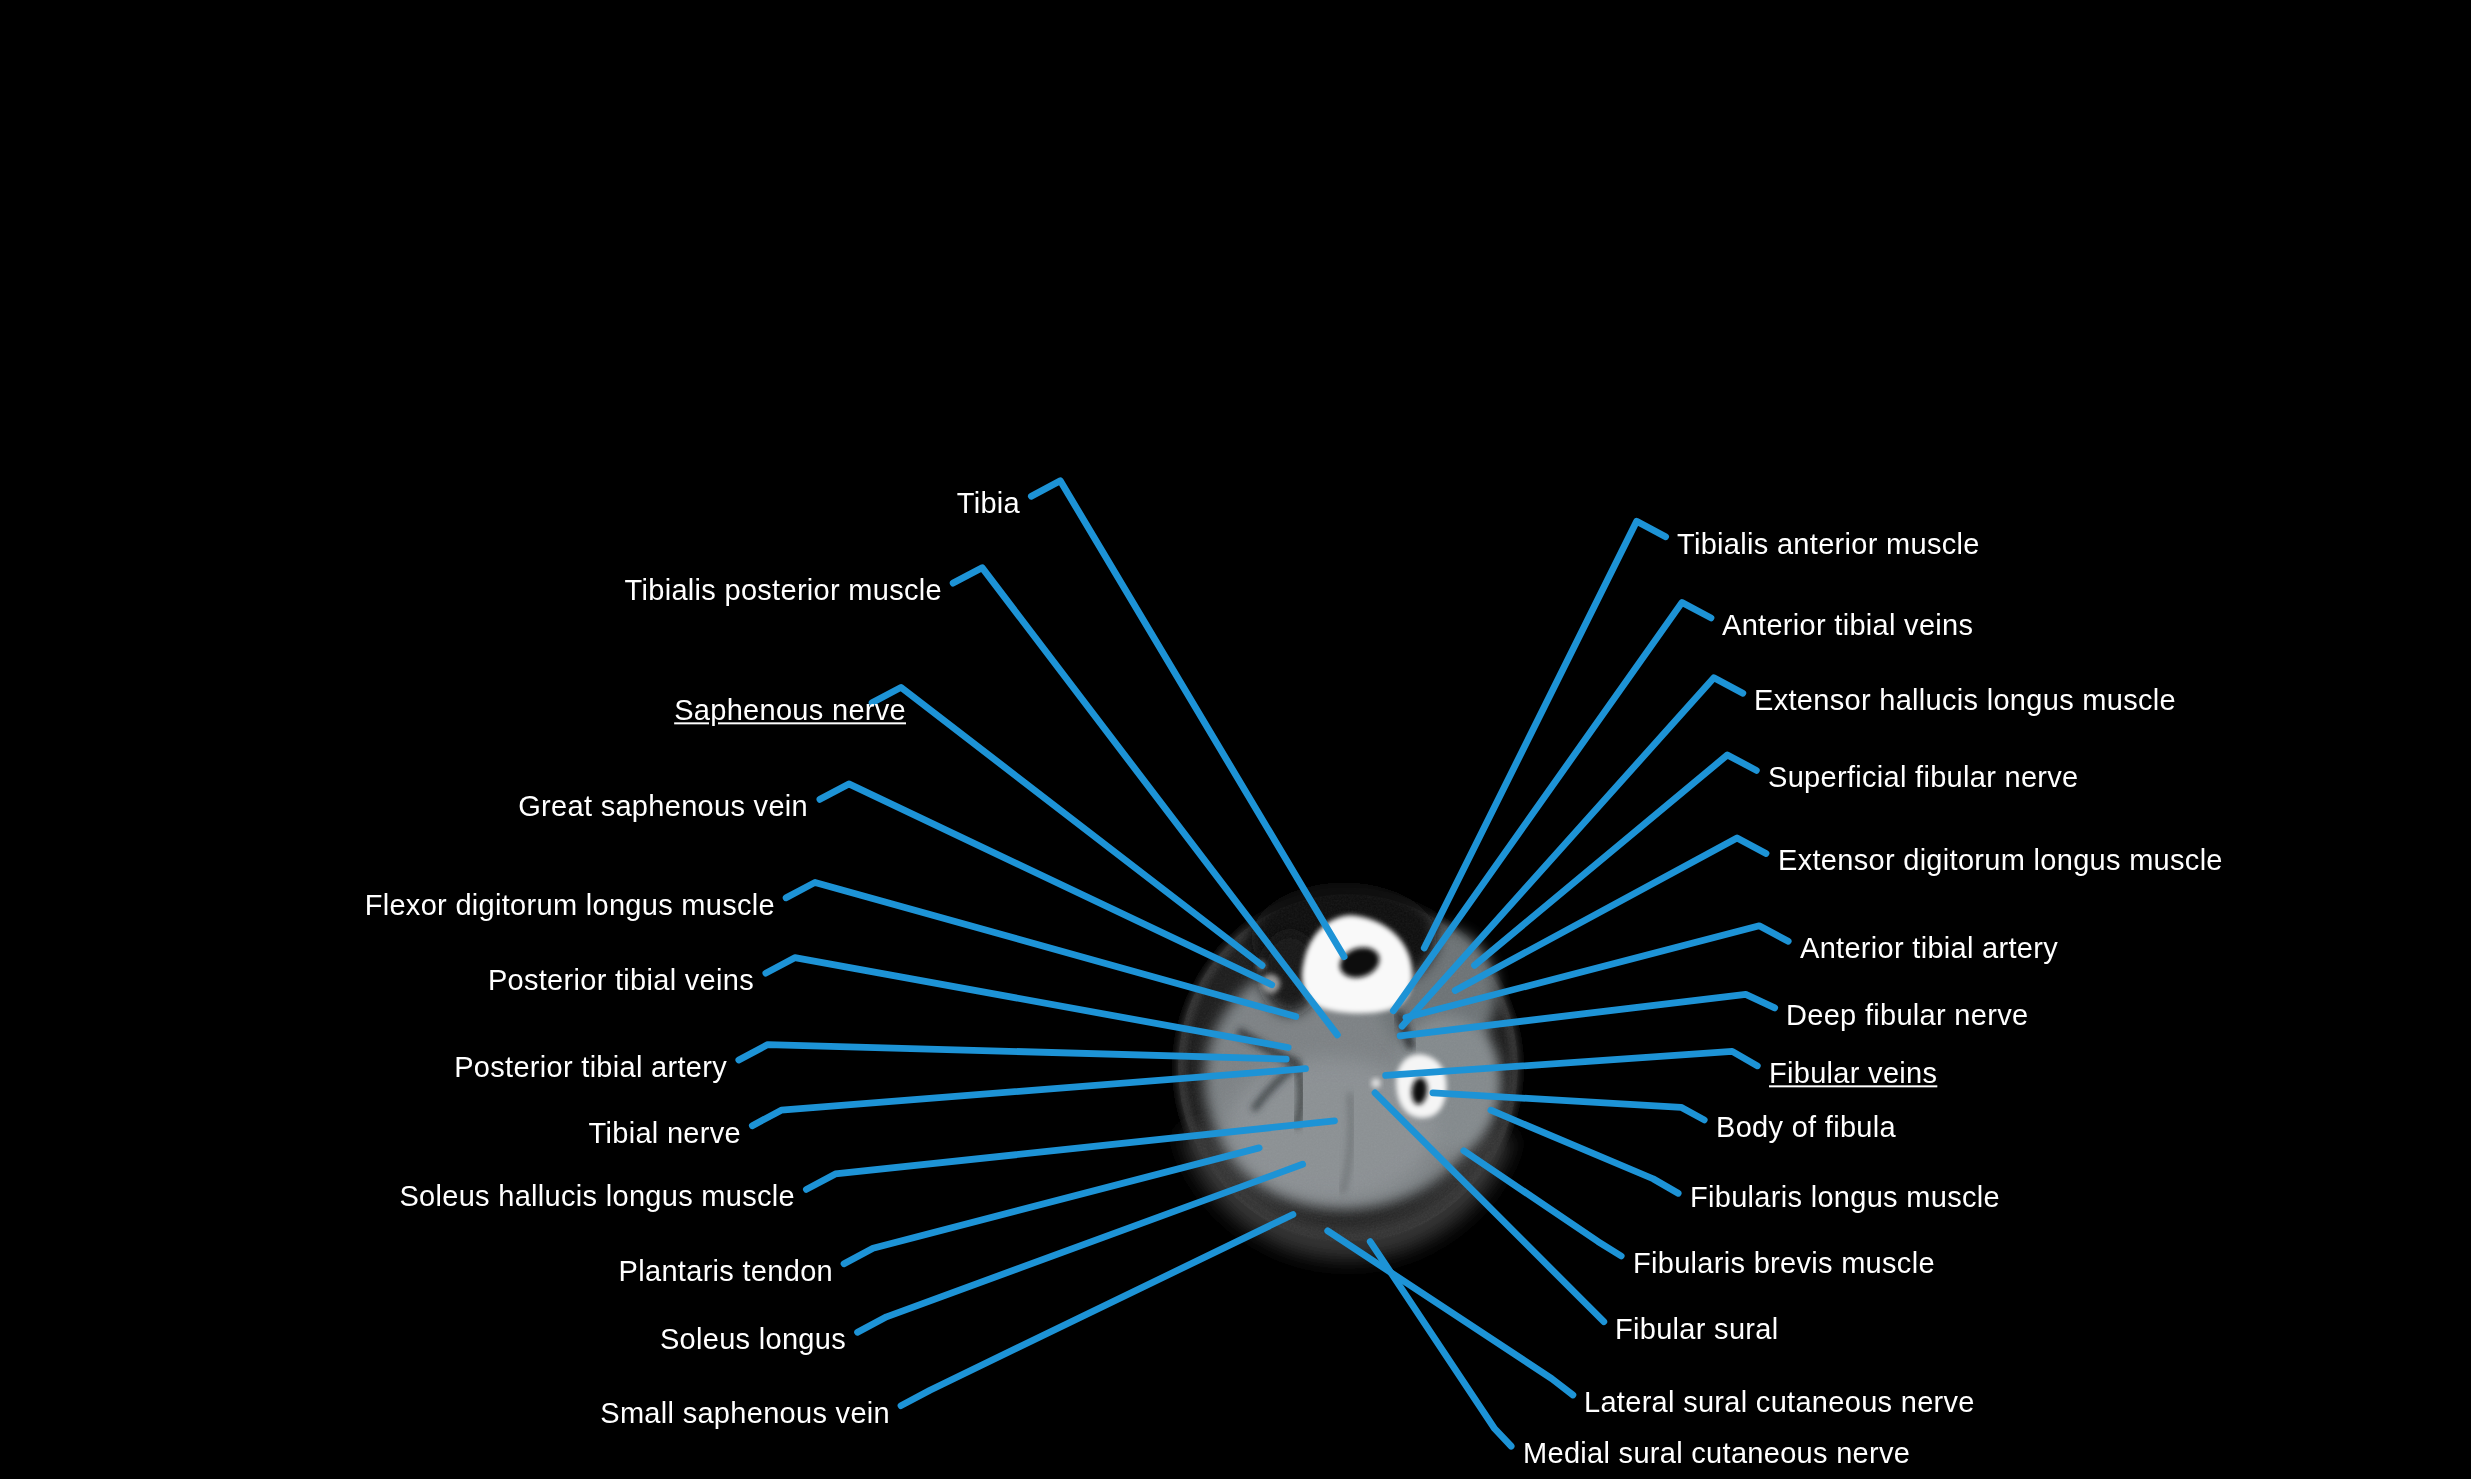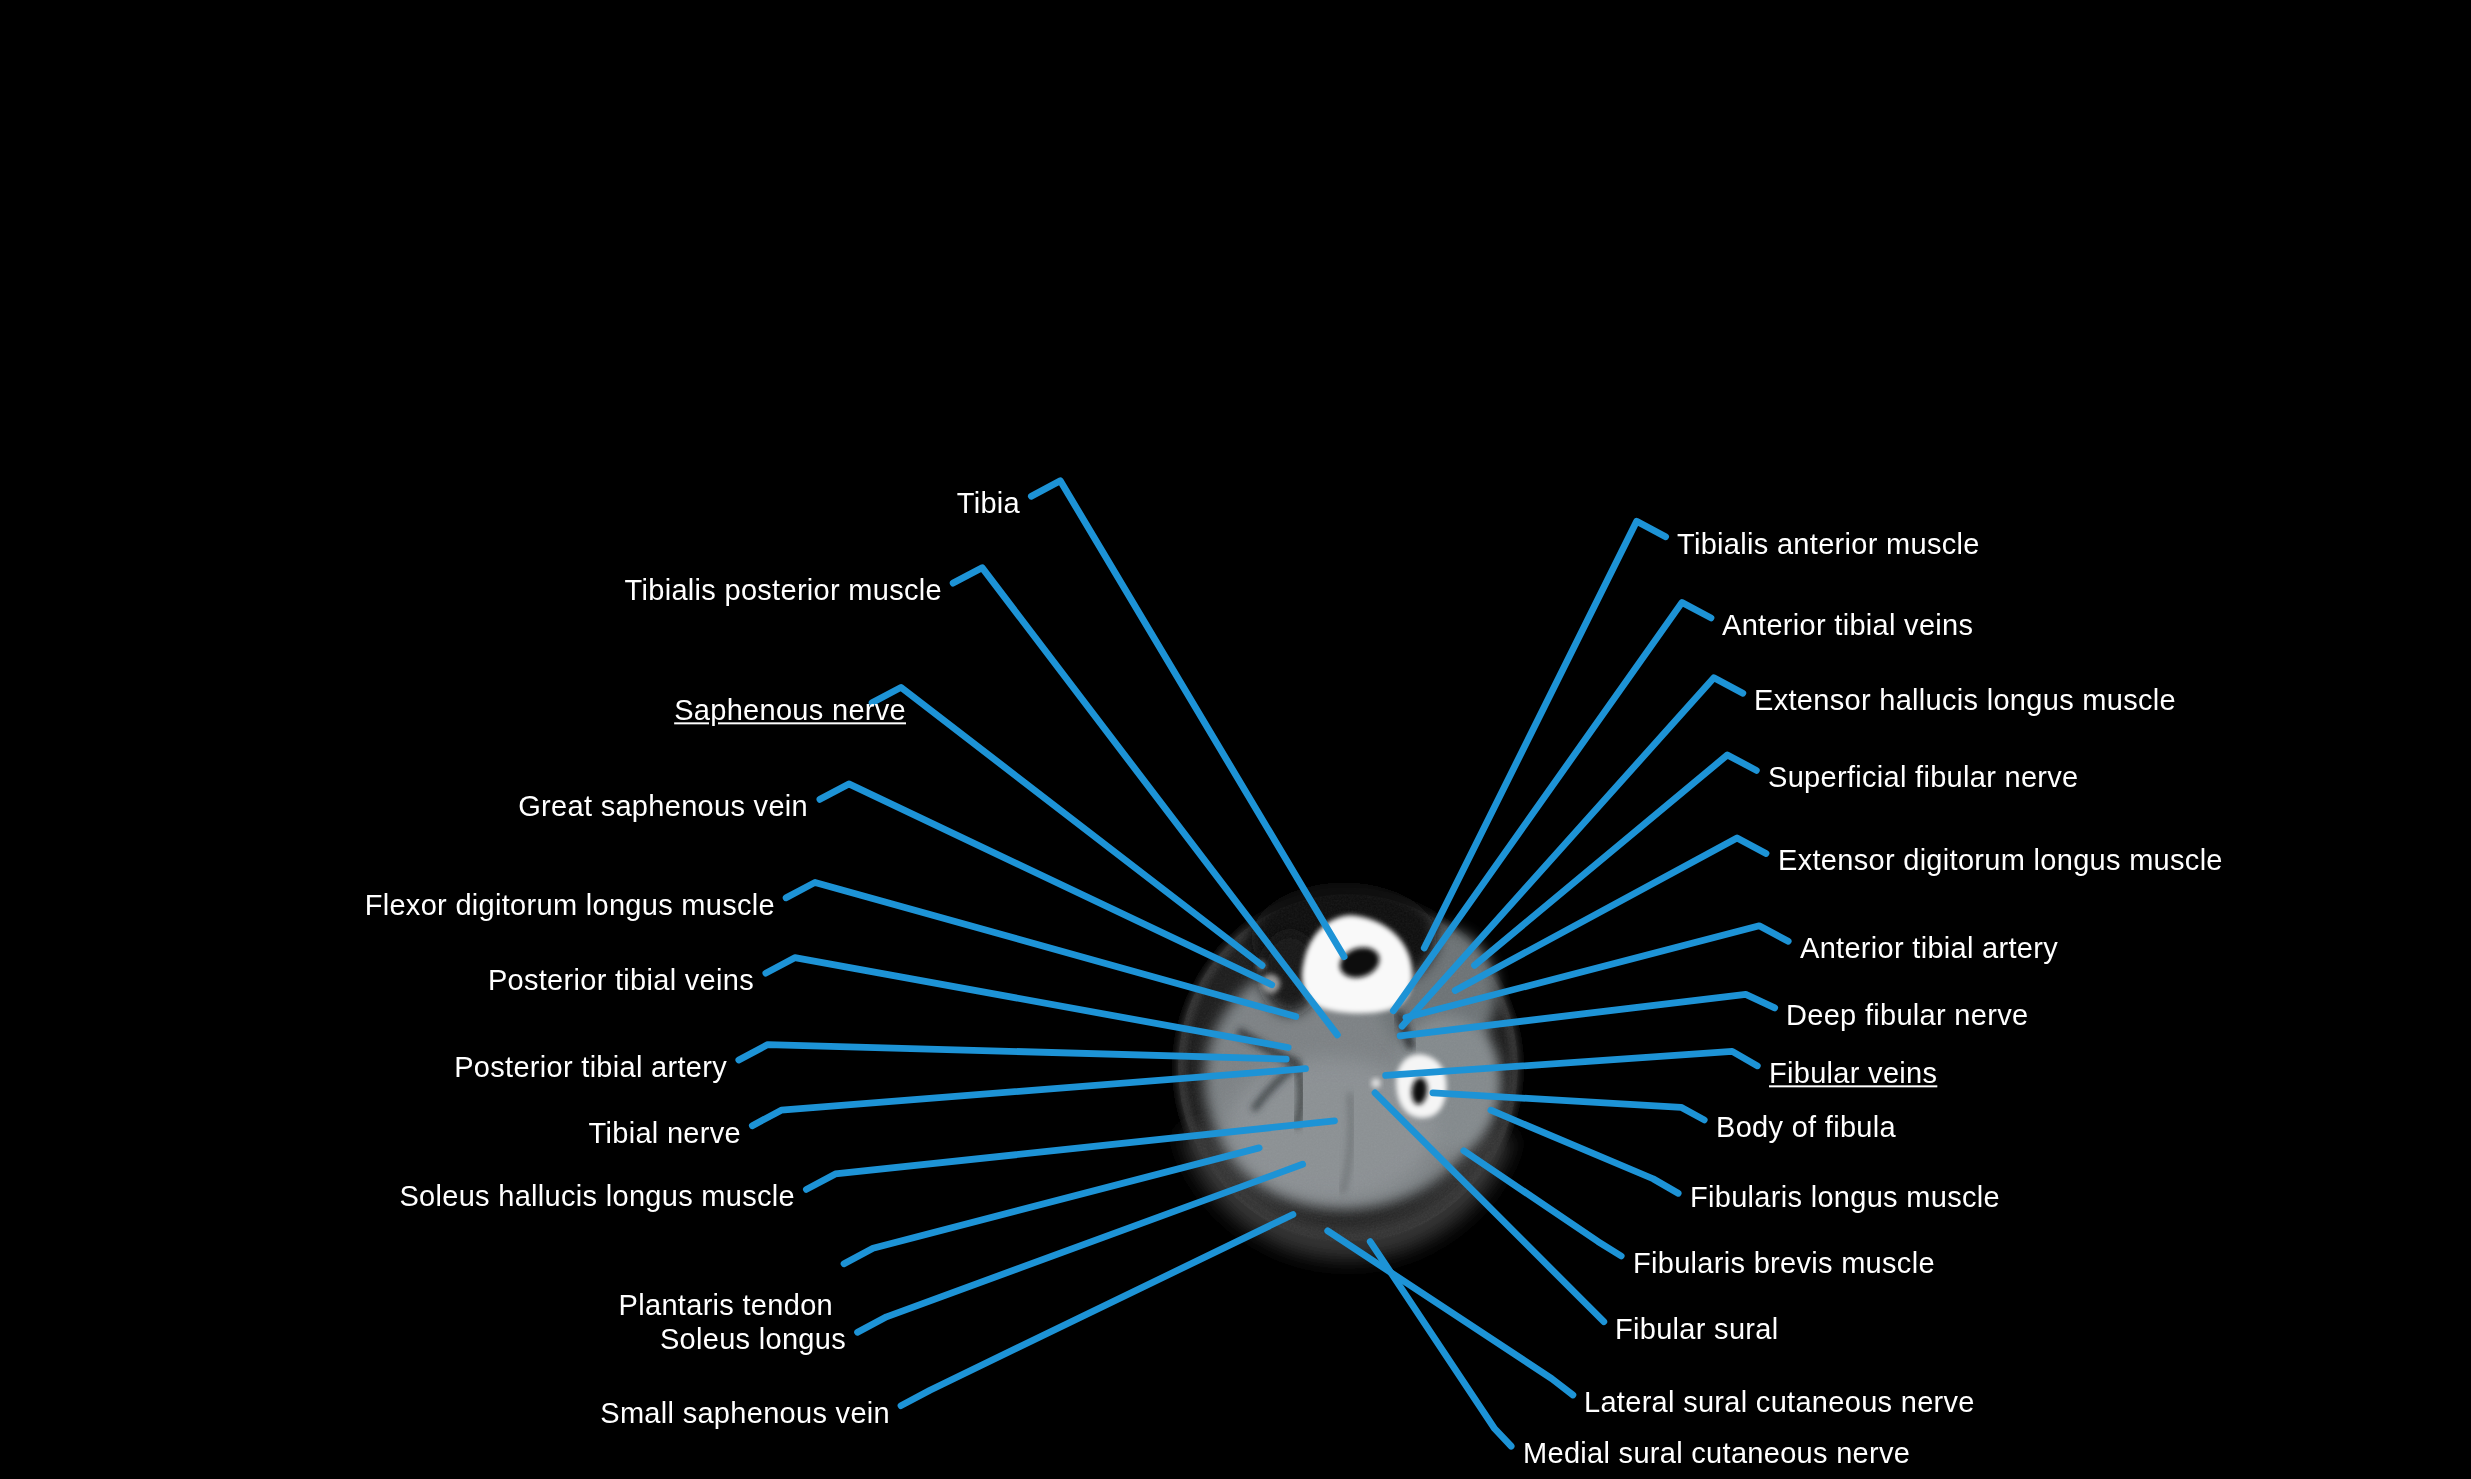--- a/index.html
+++ b/index.html
@@ -156,21 +156,21 @@
   <div id="labels" style="color: rgb(255, 255, 255);">
       <div class="label left" style="right: 1452px; top: 504px;">Tibia</div>
       <div class="label left" style="right: 1530px; top: 591px;">Tibialis posterior muscle</div>
       <div class="label left" style="right: 1566px; top: 711px; text-decoration: underline;">Saphenous nerve</div>
       <div class="label left" style="right: 1664px; top: 807px;">Great saphenous vein</div>
       <div class="label left" style="right: 1697px; top: 906px;">Flexor digitorum longus muscle</div>
       <div class="label left" style="right: 1718px; top: 981px;">Posterior tibial veins</div>
       <div class="label left" style="right: 1745px; top: 1068px;">Posterior tibial artery</div>
       <div class="label left" style="right: 1731px; top: 1134px;">Tibial nerve</div>
       <div class="label left" style="right: 1677px; top: 1197px;">Soleus hallucis longus muscle</div>
-      <div class="label left" style="right: 1639px; top: 1272px; margin-top: 34px;">Plantaris tendon</div>
+      <div class="label left" style="right: 1639px; top: 1272px;">Plantaris tendon</div>
       <div class="label left" style="right: 1626px; top: 1340px;">Soleus longus</div>
       <div class="label left" style="right: 1582px; top: 1414px;">Small saphenous vein</div>
       <div class="label right" style="left: 1677px; top: 545px;">Tibialis anterior muscle</div>
       <div class="label right" style="left: 1722px; top: 626px;">Anterior tibial veins</div>
       <div class="label right" style="left: 1754px; top: 701px;">Extensor hallucis longus muscle</div>
       <div class="label right" style="left: 1768px; top: 778px;">Superficial fibular nerve</div>
       <div class="label right" style="left: 1778px; top: 861px;">Extensor digitorum longus muscle</div>
       <div class="label right" style="left: 1800px; top: 949px;">Anterior tibial artery</div>
       <div class="label right" style="left: 1786px; top: 1016px;">Deep fibular nerve</div>
       <div class="label right" style="left: 1769px; top: 1074px; text-decoration: underline;">Fibular veins</div>

